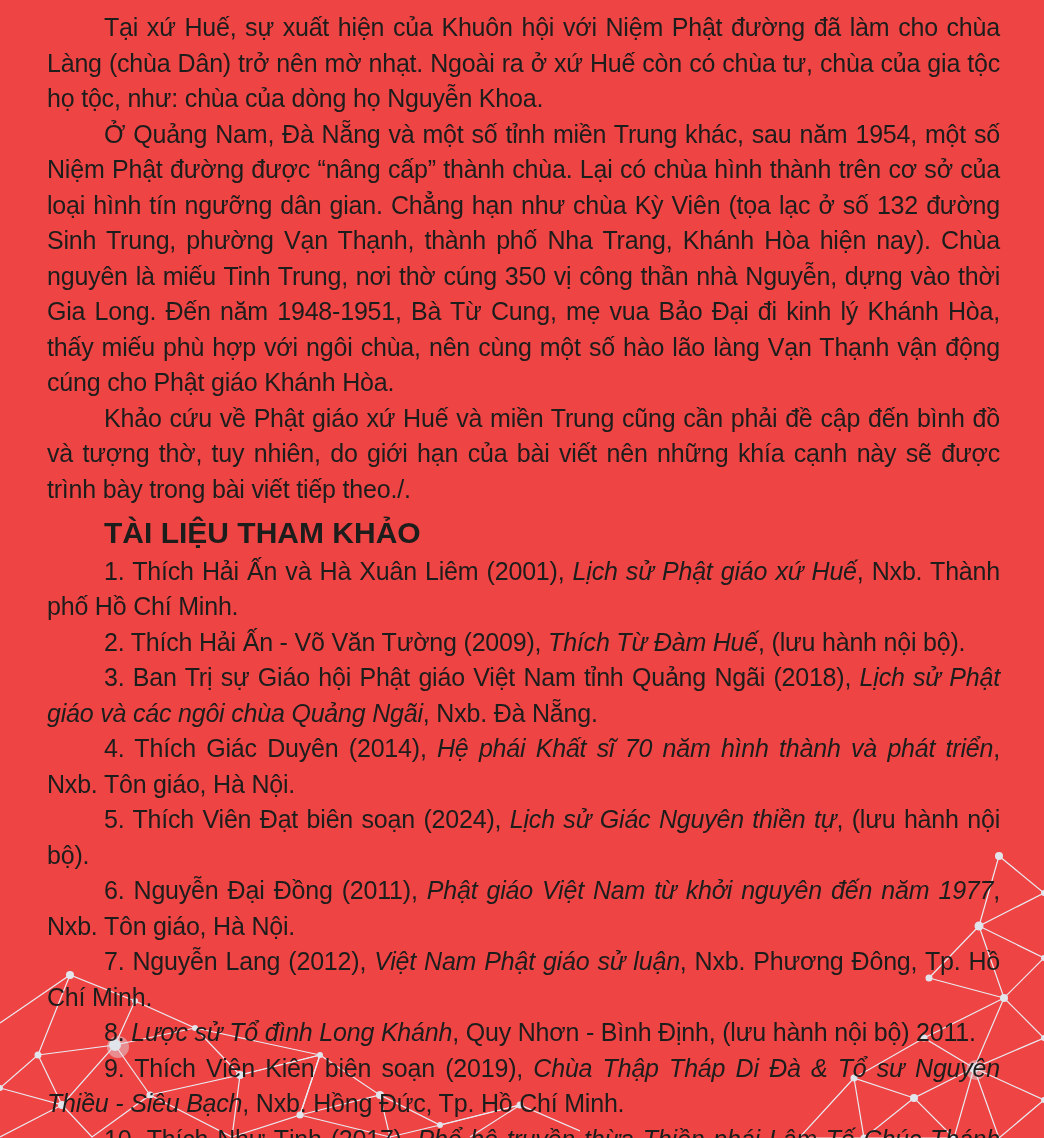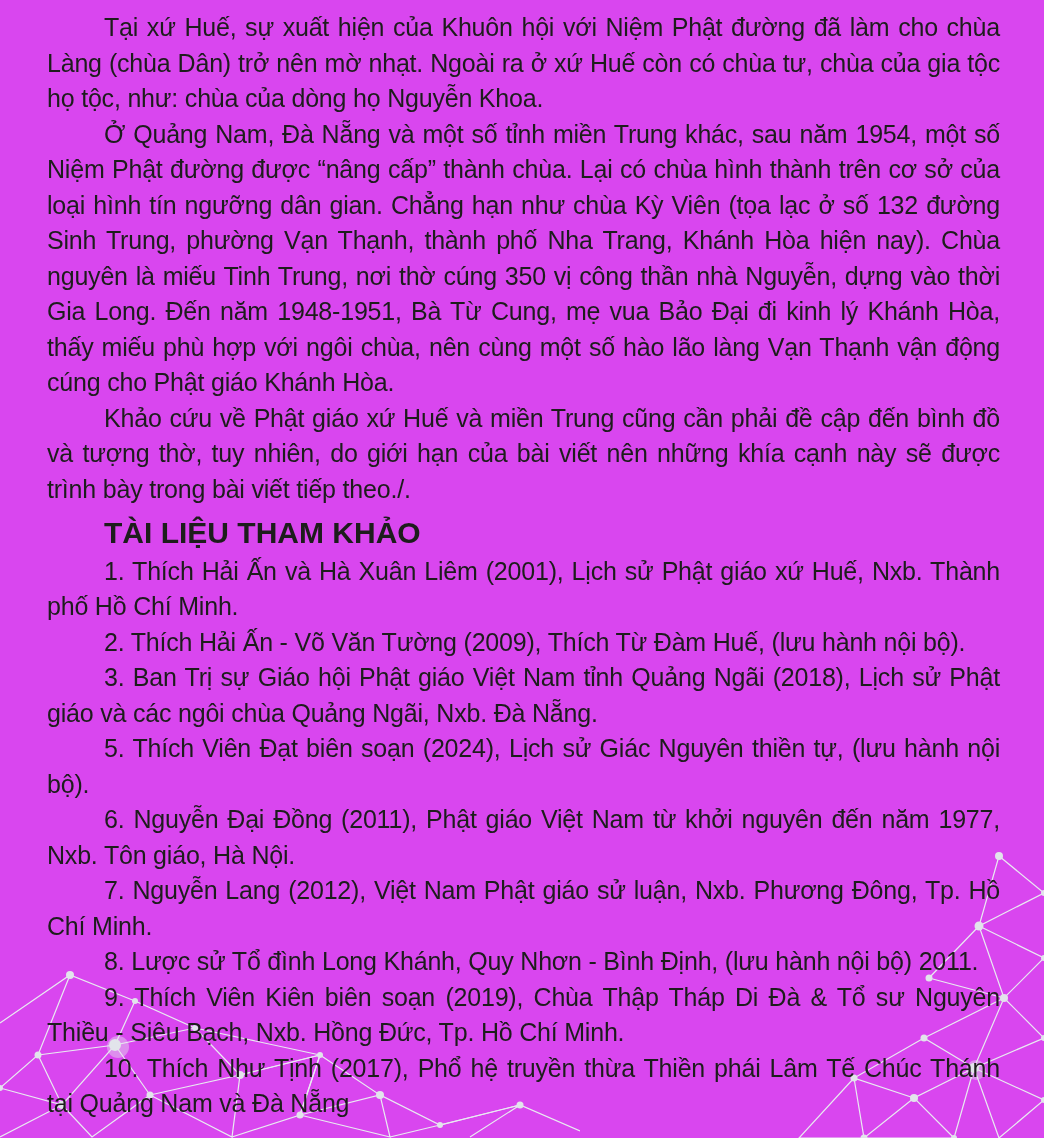--- a/index.html
+++ b/index.html
@@ -5,21 +5,21 @@
   html,body{margin:0;padding:0;}
   body{
     width:1044px;height:1138px;
     background:#ffffff;
     font-family:"Liberation Sans", sans-serif;
     overflow:hidden;
   }
   .page{
     position:relative;
     width:1044px;height:1138px;
-    background:#d946ef;
+    background:#ef4444;
     overflow:hidden;
   }
   .decor{
     position:absolute;
     z-index:0;
     pointer-events:none;
   }
   .decor-left{left:0;bottom:0;}
   .decor-right{right:0;bottom:0;}
   .text-block{
@@ -39,21 +39,21 @@
     text-indent:57px;
   }
   .body-para{margin-bottom:2px;}
   .refs-heading{
     font-weight:bold;
     font-size:30px;
     text-indent:57px;
     margin:8px 0 3px 0;
     letter-spacing:0;
   }
-  .ref-title{}
+  .ref-title{font-style:italic;}
 </style>
 </head>
 <body>
 
 <div class="page">
 
   <svg class="decor decor-left" width="580" height="175" viewBox="0 0 580 175" xmlns="http://www.w3.org/2000/svg">
     <g stroke="#e9ebf1" stroke-width="1.2" fill="none">
       <polyline points="0,60 70,12 135,38 195,65 240,112 320,92 300,152 380,132 440,162 520,142 580,168"></polyline>
       <polyline points="0,125 38,92 70,12"></polyline>
@@ -127,20 +127,21 @@
     <p class="body-para"><span>Khảo cứu về Phật giáo xứ Huế và miền Trung cũng cần phải đề cập đến bình đồ và tượng thờ, tuy nhiên, do giới hạn của bài viết nên những khía cạnh này sẽ được trình bày trong bài viết tiếp theo./.</span></p>
 
     <div class="refs-heading">TÀI LIỆU THAM KHẢO</div>
 
     <p><span>1. Thích Hải Ấn và Hà Xuân Liêm (2001), </span><span class="ref-title">Lịch sử Phật giáo xứ Huế</span><span>, Nxb. Thành phố Hồ Chí Minh.</span></p>
 
     <p><span>2. Thích Hải Ấn - Võ Văn Tường (2009), </span><span class="ref-title">Thích Từ Đàm Huế</span><span>, (lưu hành nội bộ).</span></p>
 
     <p><span>3. Ban Trị sự Giáo hội Phật giáo Việt Nam tỉnh Quảng Ngãi (2018), </span><span class="ref-title">Lịch sử Phật giáo và các ngôi chùa Quảng Ngãi</span><span>, Nxb. Đà Nẵng.</span></p>
 
+    <p><span>4. Thích Giác Duyên (2014), </span><span class="ref-title">Hệ phái Khất sĩ 70 năm hình thành và phát triển</span><span>, Nxb. Tôn giáo, Hà Nội.</span></p>
 
     <p><span>5. Thích Viên Đạt biên soạn (2024), </span><span class="ref-title">Lịch sử Giác Nguyên thiền tự</span><span>, (lưu hành nội bộ).</span></p>
 
     <p><span>6. Nguyễn Đại Đồng (2011), </span><span class="ref-title">Phật giáo Việt Nam từ khởi nguyên đến năm 1977</span><span>, Nxb. Tôn giáo, Hà Nội.</span></p>
 
     <p><span>7. Nguyễn Lang (2012), </span><span class="ref-title">Việt Nam Phật giáo sử luận</span><span>, Nxb. Phương Đông, Tp. Hồ Chí Minh.</span></p>
 
     <p><span>8. </span><span class="ref-title">Lược sử Tổ đình Long Khánh</span><span>, Quy Nhơn - Bình Định, (lưu hành nội bộ) 2011.</span></p>
 
     <p><span>9. Thích Viên Kiên biên soạn (2019), </span><span class="ref-title">Chùa Thập Tháp Di Đà &amp; Tổ sư Nguyên Thiều - Siêu Bạch</span><span>, Nxb. Hồng Đức, Tp. Hồ Chí Minh.</span></p>

